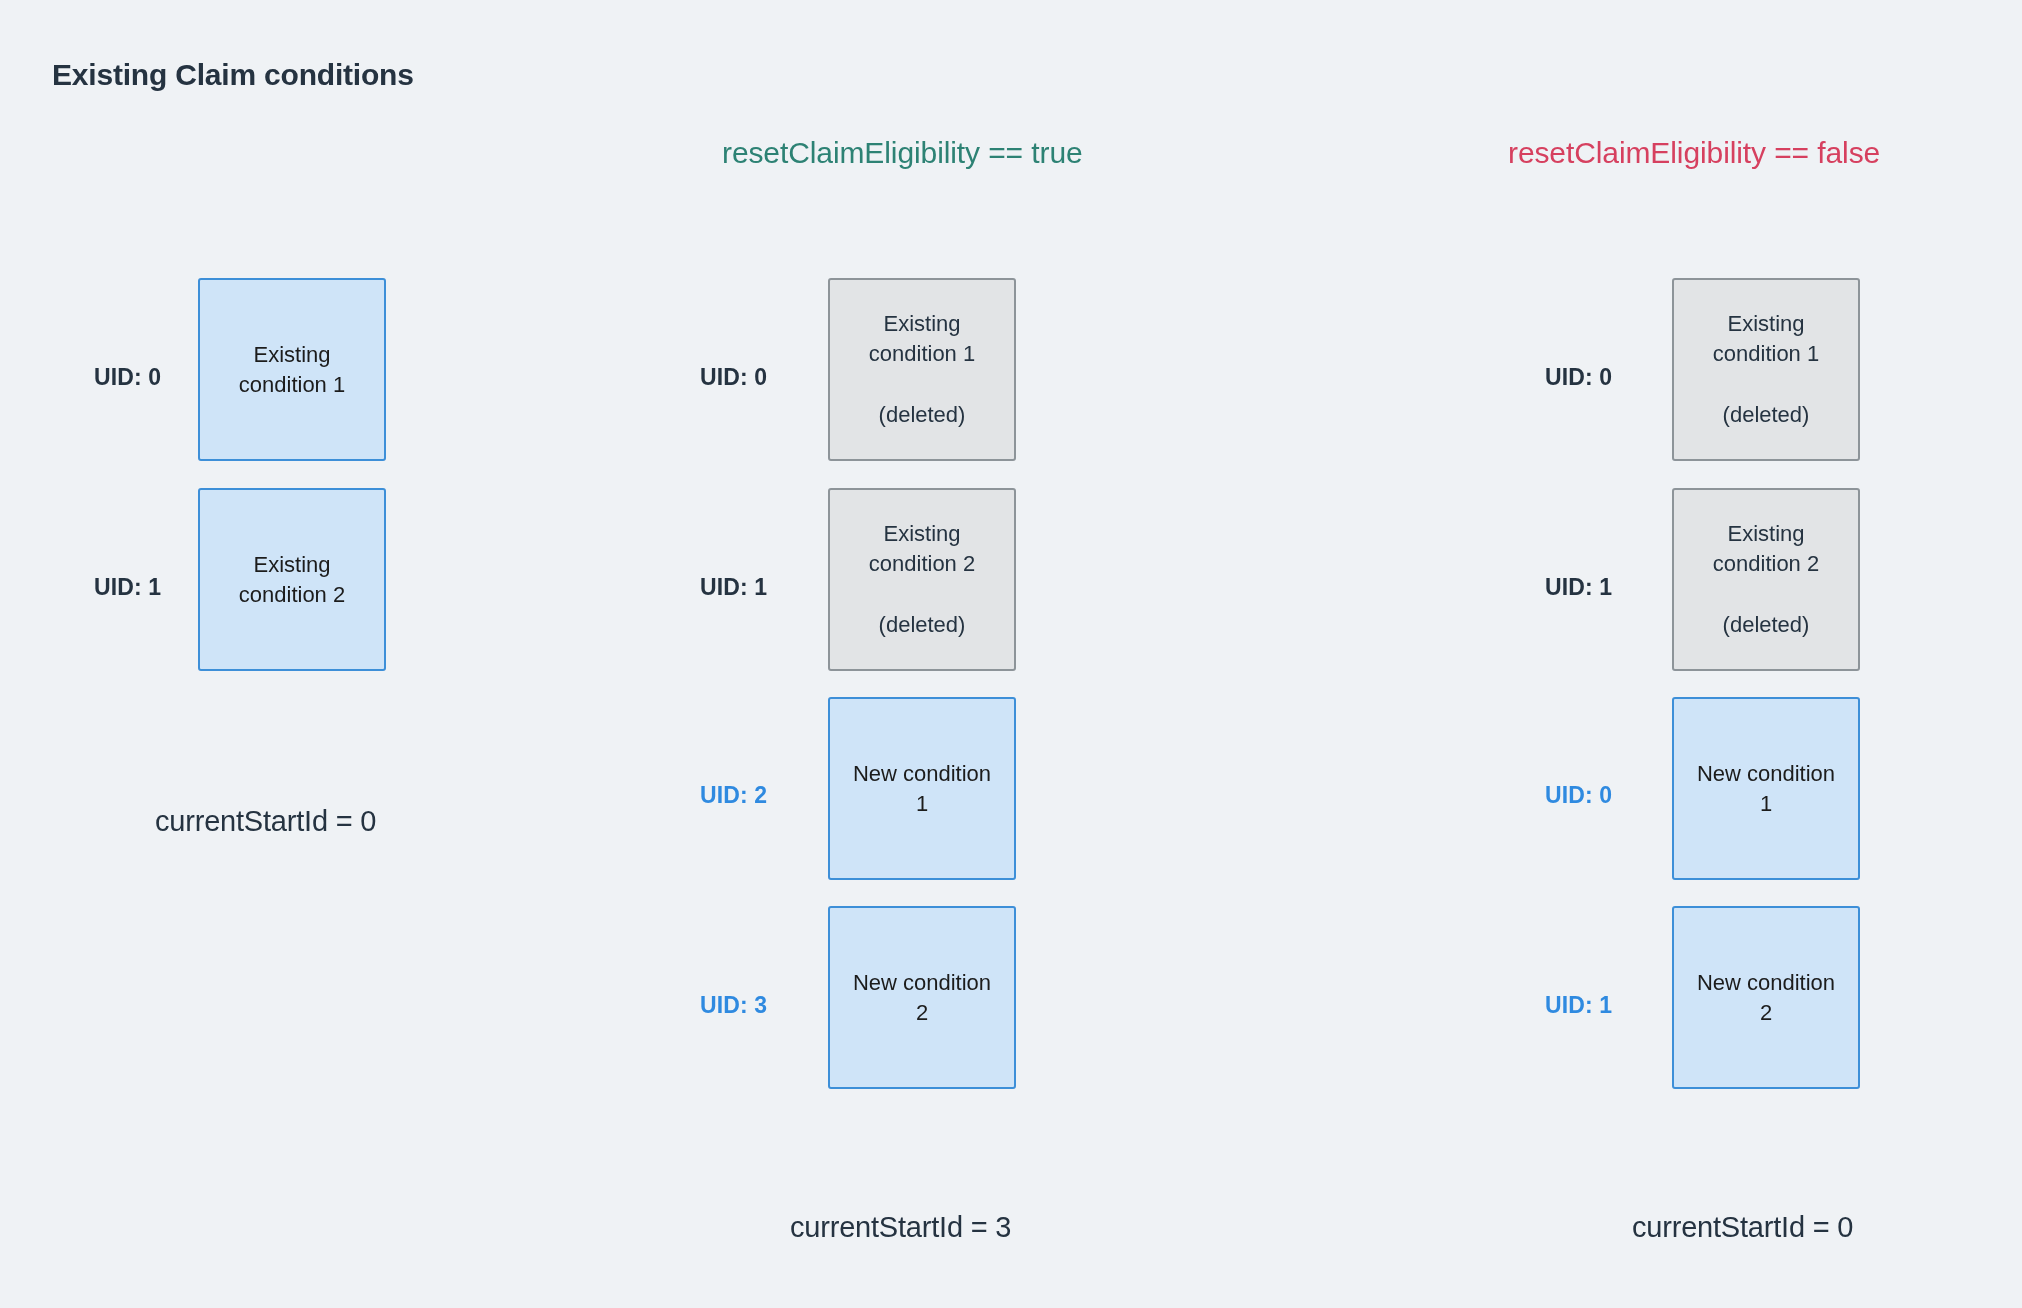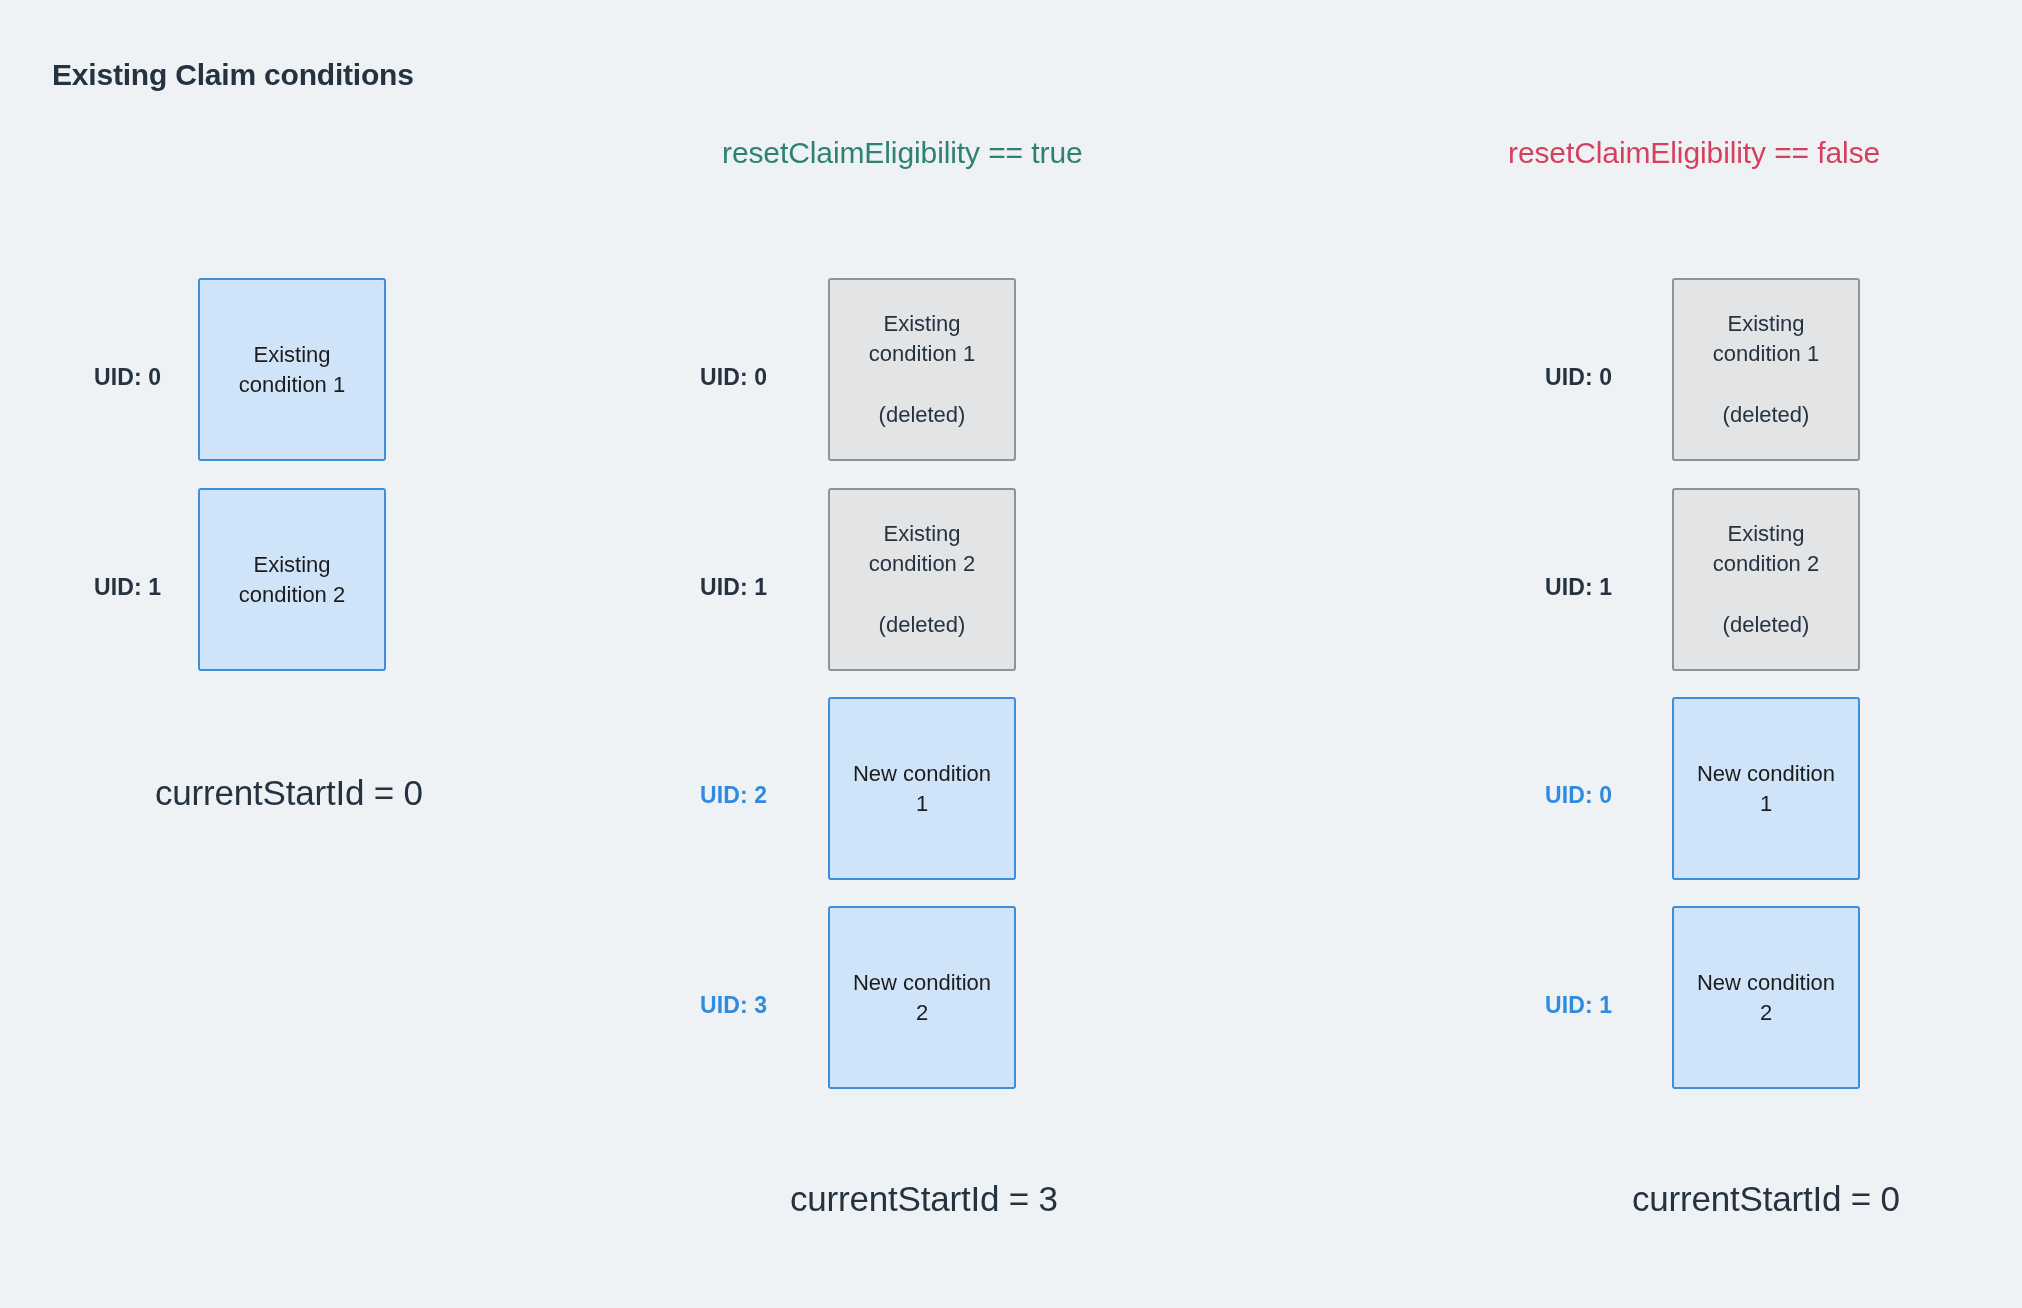--- a/index.html
+++ b/index.html
@@ -81,24 +81,25 @@
   .cond-box .title-line {
     white-space: pre-line;
   }
   .cond-box .sub-line {
     margin-top: 32px;
   }
 
   
   .start-id {
     position: absolute;
-    font-size: 35px;
+    font-size: 29px;
     color: #253341;
     white-space: nowrap;
     letter-spacing: -0.2px;
+    margin-top: 32px;
   }
 </style>
 </head>
 <body>
 
 <div class="canvas">
 
   <div class="section-title" id="title-left">Existing Claim conditions</div>
 
 

